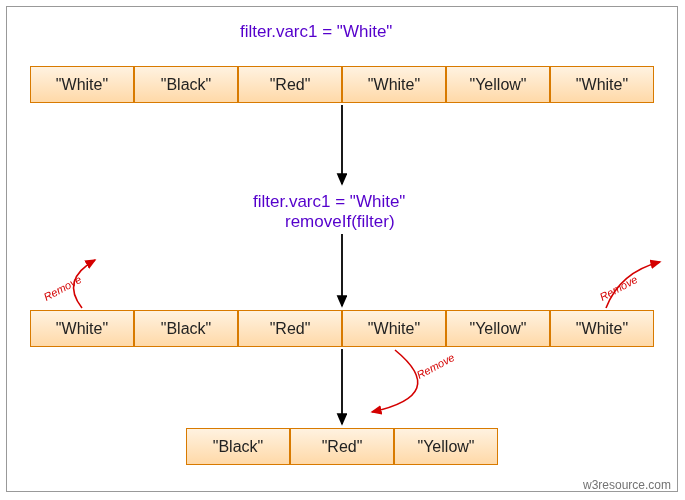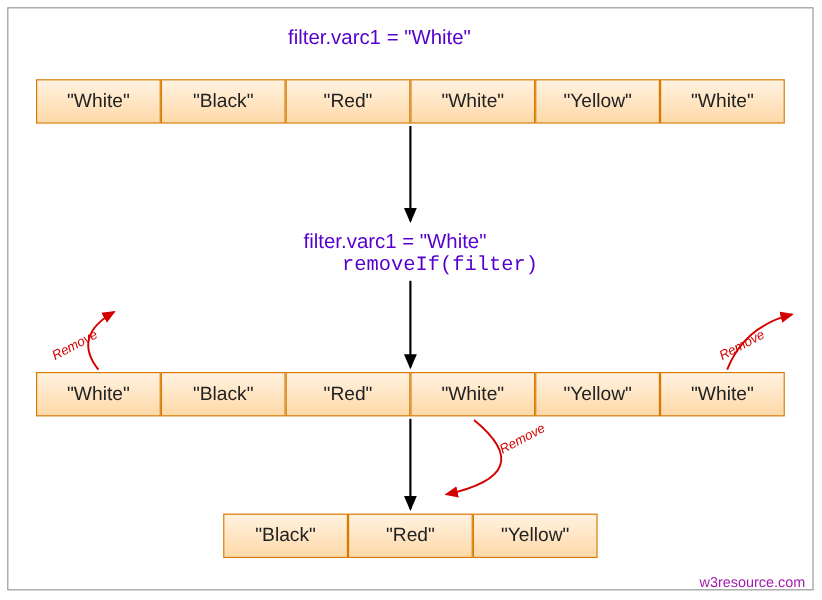--- a/index.html
+++ b/index.html
@@ -43,21 +43,21 @@
   }
   .row1 .cell { width: 104px; height: 37px; }
   .row2 .cell { width: 104px; height: 37px; }
   .row3 .cell { width: 104px; height: 37px; }
 
   .watermark {
     position: absolute;
     right: 14px;
     bottom: 8px;
     font-size: 12px;
-    color: #a21caf;
+    color: #737373;
   }
 
   svg.overlay {
     position: absolute;
     left: 0;
     top: 0;
     width: 685px;
     height: 500px;
     pointer-events: none;
   }
@@ -78,21 +78,21 @@
 <div class="row row1" style="left:30px; top:66px;">
   <div class="cell">"White"</div>
   <div class="cell">"Black"</div>
   <div class="cell">"Red"</div>
   <div class="cell">"White"</div>
   <div class="cell">"Yellow"</div>
   <div class="cell">"White"</div>
 </div>
 
 <div class="caption" style="left:253px; top:192px;">filter.varc1 = "White"</div>
-<div class="caption" style="left:285px; top:212px;font-family:Liberation Mono, monospace;">removeIf(filter)</div>
+<div class="caption" style="left:285px; top:212px;">removeIf(filter)</div>
 
 <div class="row row2" style="left:30px; top:310px;">
   <div class="cell">"White"</div>
   <div class="cell">"Black"</div>
   <div class="cell">"Red"</div>
   <div class="cell">"White"</div>
   <div class="cell">"Yellow"</div>
   <div class="cell">"White"</div>
 </div>
 

